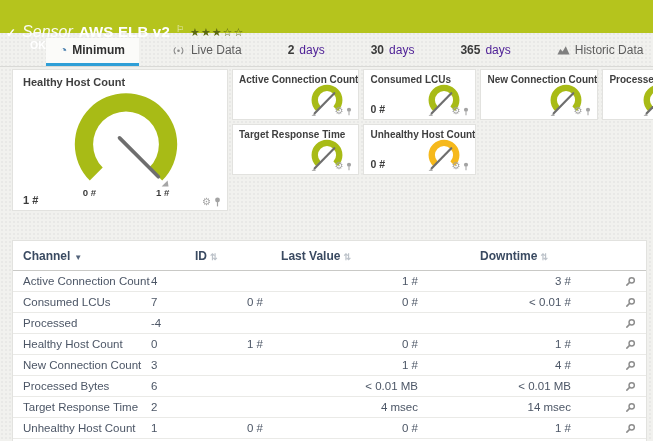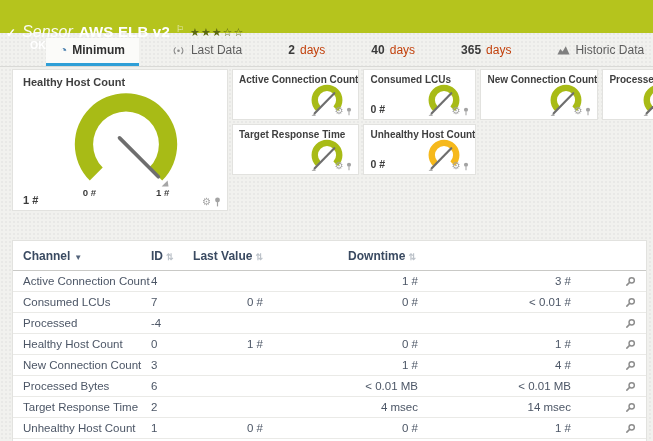--- a/index.html
+++ b/index.html
@@ -20,21 +20,21 @@
   .flag { font-size:9px; position:relative; top:-5px; color:rgba(255,255,255,0.9); }
   .stars { font-size:11px; color:#5d690f; letter-spacing:1px; position:relative; top:-1px; }
   .status-ok { font-size:10.5px; font-weight:bold; margin-left:24px; margin-top:-2px; }
   
   .tabs { display:flex; align-items:flex-end; height:26px; margin-top:8px; padding-left:46px;
           border-bottom:1px solid #d9d9d6; }
   .tab { display:flex; align-items:center; gap:5px; padding:5px 14px 6px; font-size:12px;
          color:#5d5d5d; cursor:pointer; white-space:nowrap; border-bottom:3px solid transparent; margin-right:18px; }
   .tab.active { color:#303030; font-weight:bold; border-bottom-color:#2f9fd7; background:#fbfbf9; }
   .tab .num { font-weight:bold; color:#3a3a3a; }
-  .tab .unit { color:#c2410c; }
+  .tab .unit { color:#4c1d95; }
   .tico { color:#8a8a8a; font-size:12px; line-height:1; }
   .tico.gaugeglyph { color:#4a7fae; }
   
   .gauges { display:grid; grid-template-columns:216px repeat(4,1fr);
             grid-template-rows:51px 51px 32px; gap:4px; margin:2px 6px 0 12px; }
   .panel { background:#fff; border:1px solid #e2e2df; position:relative; }
   .main-gauge { grid-row:1/4; }
   .panel-title { font-size:11px; font-weight:bold; color:#3f3f3f; padding:6px 0 0 10px; }
   .main-gauge svg.big-g { position:absolute; top:14px; right:16px; width:170px; height:128px; }
   .g-needle { stroke:#6e6e6e; stroke-linecap:round; }
@@ -42,21 +42,21 @@
   .corner-icons { position:absolute; right:6px; bottom:3px; display:flex; align-items:center; gap:3px; }
   .gear-sm { font-size:10px; color:#a3a3a3; line-height:1; cursor:pointer; }
   .tile { position:relative; }
   .tile-title { font-size:10px; font-weight:bold; color:#3f3f3f; padding:4px 0 0 6px; white-space:nowrap; overflow:hidden; }
   .tile svg.mini-g { position:absolute; top:11px; right:5px; width:52px; height:40px; }
   .tile-value { position:absolute; left:6px; bottom:4px; font-size:10.5px; font-weight:bold; color:#3c3c3c; }
   
   .table-panel { position:absolute; left:12px; right:6px; top:240px; bottom:-2px;
                  background:#fff; border:1px solid #e2e2df; }
   .tbl-head { display:flex; align-items:flex-start; padding:8px 10px 7px; border-bottom:1px solid #c9c9c6;
-              font-size:12px; font-weight:bold; color:#3a4a61; }
+              font-size:12px; font-weight:bold; color:#3a4a61;gap:44px; }
   .row { display:flex; align-items:center; height:21px; padding:0 10px; border-bottom:1px solid #eaeae7;
          font-size:11.5px; color:#4c5666; }
   .c-channel { flex:0 0 128px; text-align:left; }
   .c-id      { flex:0 0 40px;  text-align:left; }
   .c-last    { flex:0 0 72px;  text-align:right; }
   .c-min     { flex:0 0 155px; text-align:right; }
   .c-max     { flex:0 0 153px; text-align:right; }
   .c-tools   { flex:1; text-align:right; }
   .sort-active { font-size:8px; color:#53637b; margin-left:4px; }
   .sort-idle { font-size:9px; color:#bcc2c9; margin-left:3px; }
@@ -80,28 +80,28 @@
   <div class="tab active">
     <span class="tico gaugeglyph">◔</span>
     <span>Minimum</span>
   </div>
   <div class="tab">
     <svg class="tico" width="15" height="11" viewBox="0 0 15 11">
       <circle cx="7.5" cy="5.7" r="1.3" fill="#8a8a8a"></circle>
       <path d="M4.6,9 A4.4,4.4 0 0 1 4.6,2.4" stroke="#8a8a8a" fill="none" stroke-width="1.1"></path>
       <path d="M10.4,2.4 A4.4,4.4 0 0 1 10.4,9" stroke="#8a8a8a" fill="none" stroke-width="1.1"></path>
     </svg>
-    <span>Last Data</span>
+    <span>Live Data</span>
   </div>
   <div class="tab">
     <span class="num">2</span>
     <span class="unit">days</span>
   </div>
   <div class="tab">
-    <span class="num">40</span>
+    <span class="num">30</span>
     <span class="unit">days</span>
   </div>
   <div class="tab">
     <span class="num">365</span>
     <span class="unit">days</span>
   </div>
   <div class="tab">
     <svg class="tico" width="13" height="10" viewBox="0 0 13 10">
       <path d="M0.5,9.5 L3.2,4 L5.6,6.6 L8.8,1.2 L12.5,9.5 Z" fill="#7f7f7f"></path>
     </svg>

